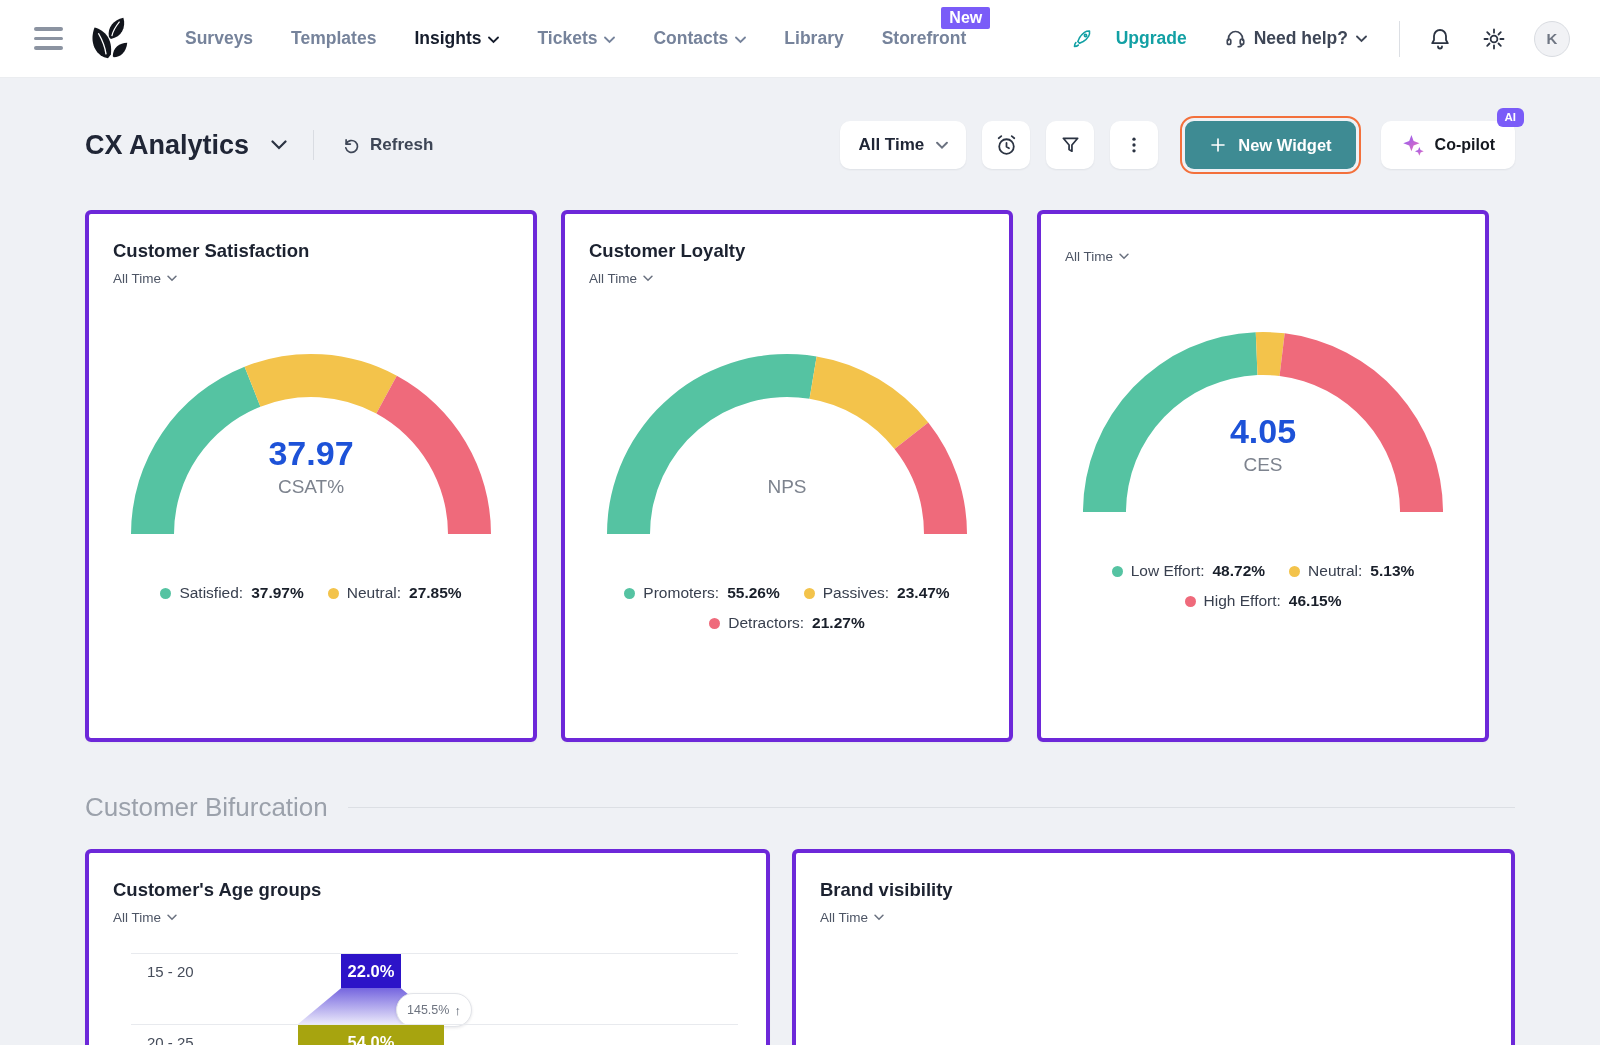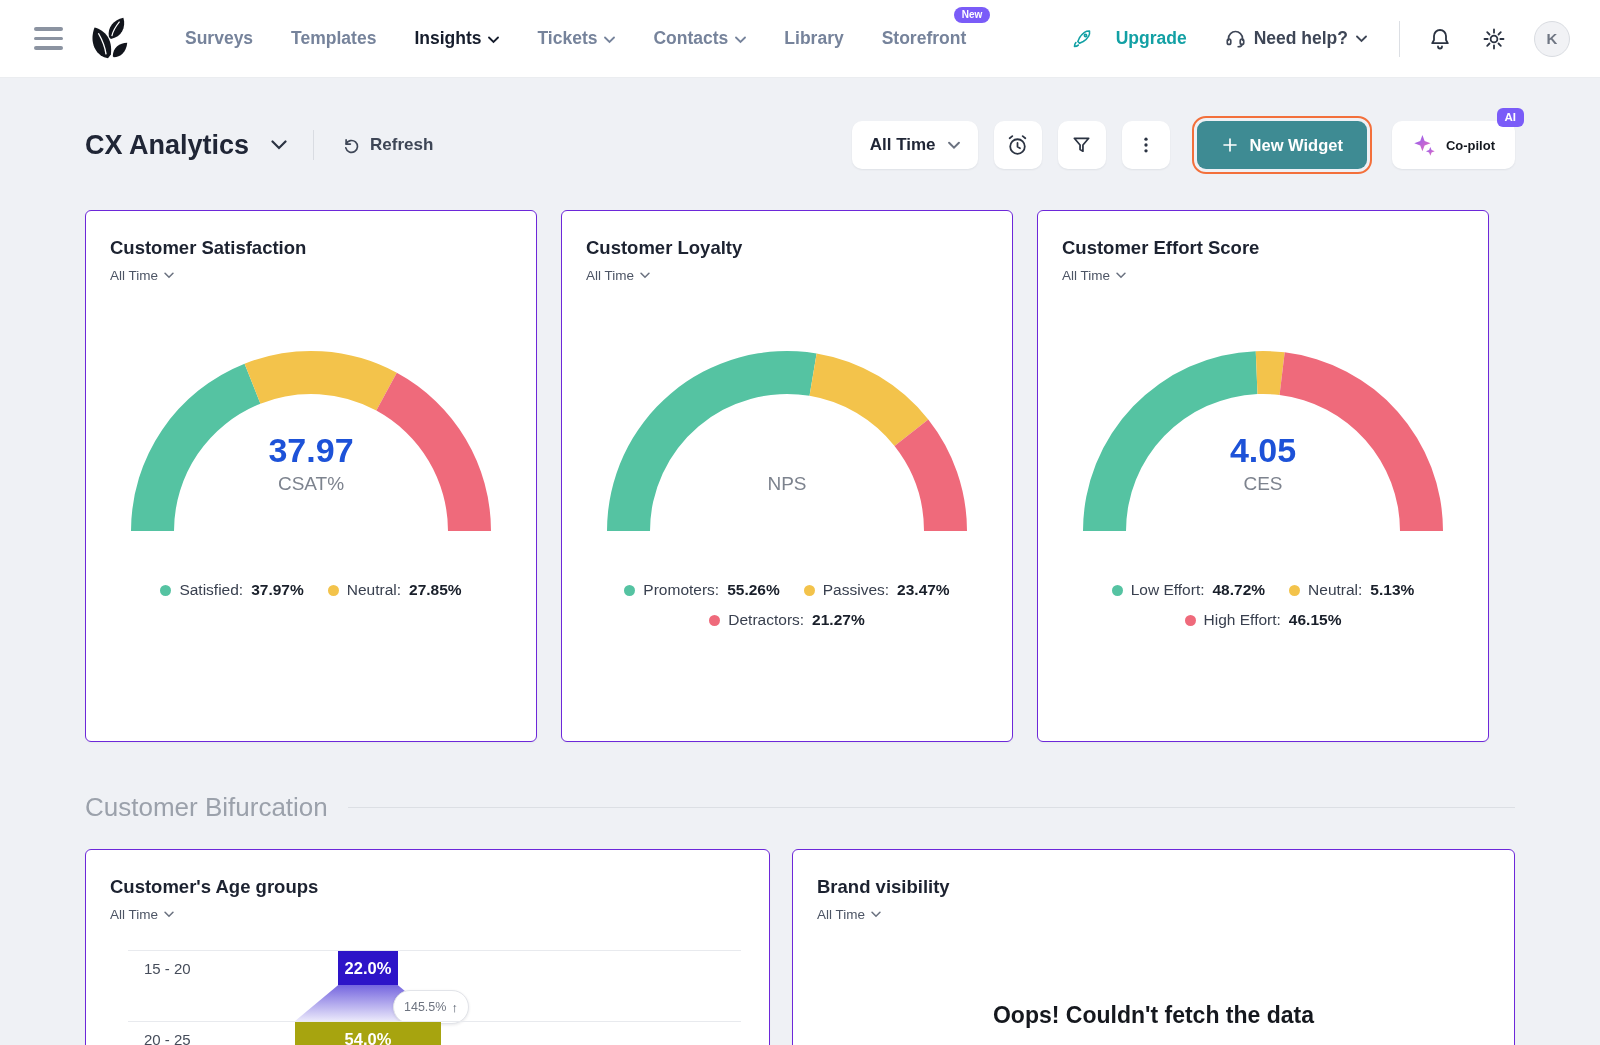--- a/index.html
+++ b/index.html
@@ -22,22 +22,22 @@
   .logo { margin-left:16px; display:flex; align-items:center; cursor:pointer; }
   .nav-items { display:flex; align-items:center; gap:38px; margin-left:52px; }
   .nav-item {
     display:flex; align-items:center; gap:7px; font-size:17.5px; font-weight:bold;
     color:#76839b; background:none; border:none; padding:0; position:relative;
   }
   .nav-item.active { color:#161d2c; }
   .nav-item .chev { margin-top:3px; }
   .nav-badge {
     position:absolute; top:-21px; right:-24px;
-    background:var(--badge-purple); color:#fff; font-size:10px; font-weight:bold;
-    padding:3px 8px; border-radius:8px; line-height:1;margin-left:21px;
+    background:var(--badge-purple); color:#fff; font-size:16px; font-weight:bold;
+    padding:3px 8px; border-radius:2px; line-height:1;margin-left:21px;
   }
   .nav-right { margin-left:auto; display:flex; align-items:center; gap:26px; }
   .upgrade { color:var(--upgrade-teal); font-weight:bold; font-size:17.5px; display:flex; gap:24px; align-items:center; background:none; border:none; }
   .help { color:#3e4656; font-weight:bold; font-size:17.5px; display:flex; gap:8px; align-items:center; background:none; border:none; }
   .vdiv { width:1px; height:36px; background:#dcdfe4; }
   .icon-btn { background:none; border:none; color:#2b3342; display:flex; align-items:center; padding:2px; }
   .avatar {
     width:36px; height:36px; border-radius:50%; background:#f1f2f5; border:1px solid #d9dce1;
     display:flex; align-items:center; justify-content:center;
     font-weight:bold; color:#6f7683; font-size:15px; cursor:pointer;
@@ -60,31 +60,31 @@
   .wbtn.time { padding:0 18px; gap:12px; font-size:17px; font-weight:bold; color:#202636; }
   .wbtn.iconb { width:48px; }
   .ring { border:2.5px solid var(--highlight-orange); border-radius:14px; padding:3px; margin-left:6px; }
   .new-widget {
     height:48px; background:var(--accent-teal); color:#fff; border:none; border-radius:9px;
     padding:0 24px; display:flex; align-items:center; gap:11px; font-size:16.5px; font-weight:bold;
   }
   .copilot-wrap { position:relative; margin-left:4px; }
   .copilot {
     height:48px; background:#fff; border:none; border-radius:10px; padding:0 20px;
-    display:flex; align-items:center; gap:9px; font-size:13px; font-weight:bold; color:#14181f;
+    display:flex; align-items:center; gap:9px; font-size:16px; font-weight:bold; color:#14181f;
     box-shadow:0 1px 2px rgba(16,24,40,.07);
   }
   .ai-badge {
     position:absolute; top:-13px; right:-9px; background:var(--badge-purple); color:#fff;
     font-weight:bold; font-size:11.5px; padding:3.5px 8px; border-radius:6px; line-height:1;
   }
 
   
   .card {
-    background:#fff; border:1px solid #6d28d9; border-radius:6px;
+    background:#fff; border:4px solid #6d28d9; border-radius:6px;
     box-shadow:0 1px 2px rgba(16,24,40,.04); padding:26px 24px;
   }
   .card-title { font-size:18.5px; font-weight:bold; color:#1c2230; margin:0; }
   .time-filter {
     display:flex; align-items:center; gap:6px; font-size:13.5px; color:#4d5565;
     background:none; border:none; padding:0; margin-top:9px;
   }
 
   .gauge-row { display:flex; gap:24px; margin-top:36px; }
   .gauge-card { width:452px; height:532px; }
@@ -372,21 +372,20 @@
           <div class="legend-item">
             <span class="dot" style="background: rgb(239, 106, 123);"></span>
             <span>Detractors:</span>
             <span class="l-value">21.27%</span>
           </div>
         </div>
       </div>
     </div>
 
     <div class="card gauge-card">
-      <h3 class="card-title">Customer Effort Score</h3>
       <button class="time-filter">
         <span>All Time</span>
         <svg width="10" height="7" viewBox="0 0 11 8">
             <path d="M1 1.5l4.5 4.5L10 1.5" fill="none" stroke="#6b7280" stroke-width="1.8" stroke-linecap="round"></path>
           </svg>
       </button>
       <div class="gauge-wrap">
         <svg viewBox="0 0 366 188" width="366" height="188">
             <path d="M3 183.99999999999997 A180 180 0 0 1 175.76372111466844 4.145513628673399 L177.4923877372754 47.11075203960144 A137 137 0 0 0 46 183.99999999999997 Z" fill="#55c3a2"></path>
             <path d="M175.76372111466844 4.145513628673399 A180 180 0 0 1 204.7181931968697 5.315025577796689 L199.52995815539526 48.00088057865639 A137 137 0 0 0 177.4923877372754 47.11075203960144 Z" fill="#f3c34b"></path>
@@ -452,16 +451,15 @@
     </div>
 
     <div class="card error-card">
       <h3 class="card-title">Brand visibility</h3>
       <button class="time-filter">
         <span>All Time</span>
         <svg width="10" height="7" viewBox="0 0 11 8">
             <path d="M1 1.5l4.5 4.5L10 1.5" fill="none" stroke="#6b7280" stroke-width="1.8" stroke-linecap="round"></path>
           </svg>
       </button>
-      <div class="error-msg">Oops! Couldn't fetch the data</div>
     </div>
   </div>
 </main>
 
 </body></html>

